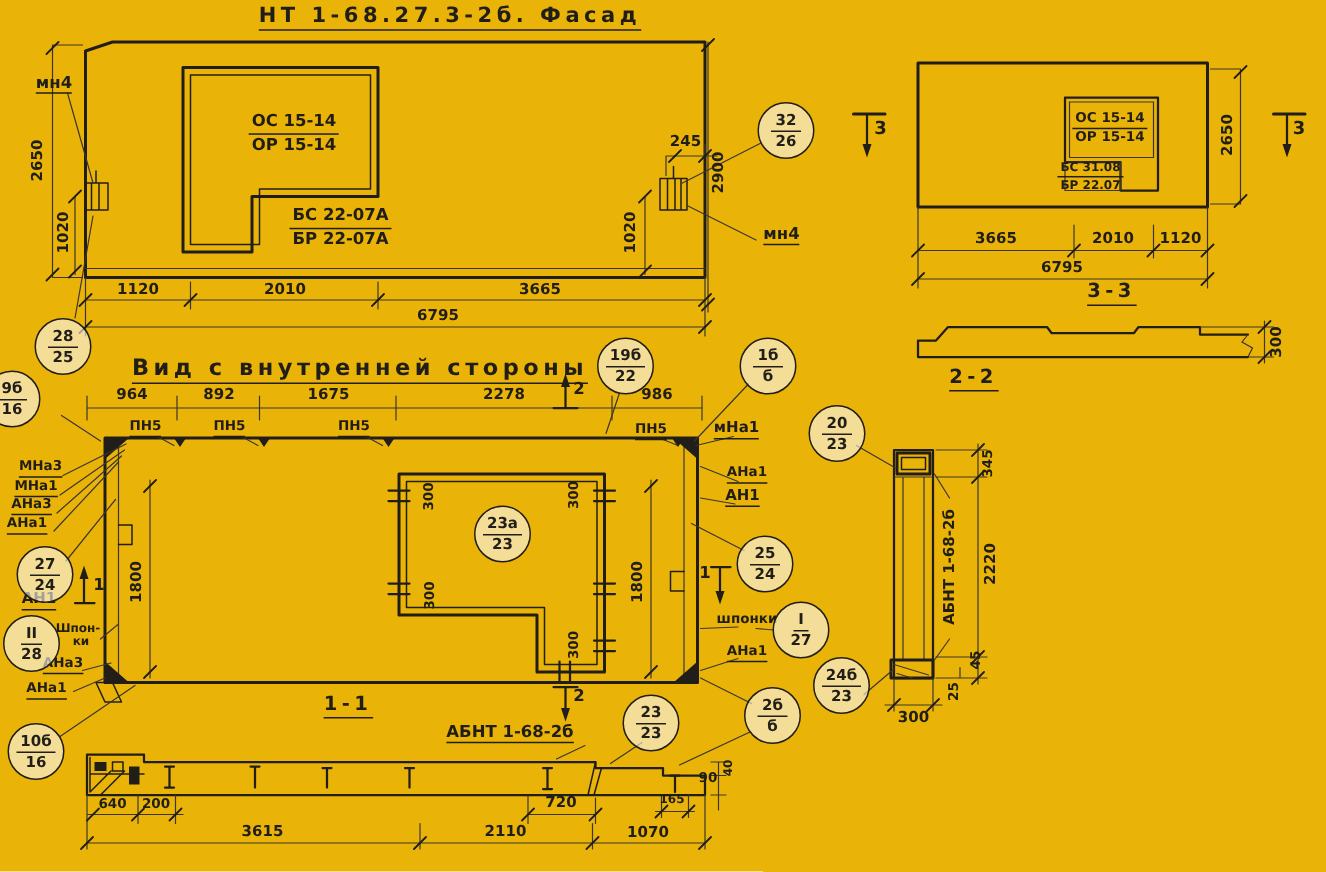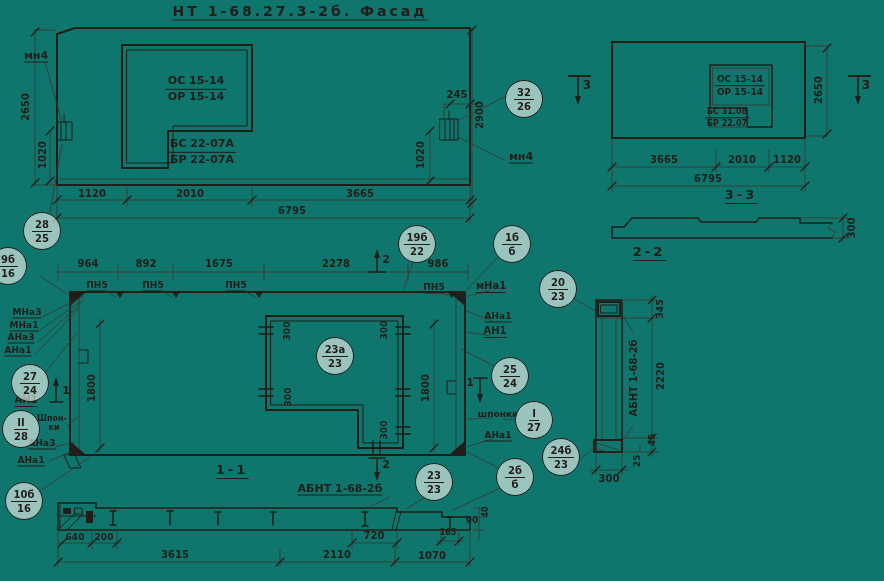--- a/index.html
+++ b/index.html
@@ -1,16 +1,16 @@
 <!DOCTYPE html>
 <html><head>
 <meta charset="utf-8">
 <style>
   html,body{margin:0;padding:0;background:#ffffff;}
-  .sheet{position:relative;width:884px;height:581px;background:#0f766e;overflow:hidden;
+  .sheet{position:relative;width:884px;height:581px;background:#eab308;overflow:hidden;
          font-family:"DejaVu Sans",sans-serif;color:#211e19;}
   svg.linework{position:absolute;left:0;top:0;}
   svg .w2{stroke:#211e19;stroke-width:2;fill:none;stroke-linecap:round;stroke-linejoin:round;}
   svg .w15{stroke:#211e19;stroke-width:1.5;fill:none;stroke-linecap:round;stroke-linejoin:round;}
   svg .w1{stroke:#211e19;stroke-width:1;fill:none;stroke-linecap:round;stroke-linejoin:round;}
   svg .w07{stroke:#3a362f;stroke-width:0.8;fill:none;stroke-linecap:round;}
   svg .tick{stroke:#211e19;stroke-width:1.2;fill:none;stroke-linecap:round;}
   svg .fill{fill:#211e19;stroke:none;}
   .lbl{position:absolute;font-weight:700;white-space:nowrap;line-height:1;}
   .ctr{transform:translate(-50%,-50%);}
@@ -149,36 +149,36 @@
                             M54,566 L62,558 M276,566 L284,558 M391,566 L399,558 M466,566 L474,558"></path>
       <path class="w07" d="M390,497 L371,506 M428,495 L407,509 M500,488 L453,510"></path>
     </g>
   </svg>
 
   <div class="lbl fs14 ctr ttl" style="left:300px;top:12px">НТ 1-68.27.3-2б. Фасад</div>
   <div class="frac fs11" style="left:196px;top:89px">
     <span class="ft">ОС 15-14</span>
     <span class="fb">ОР 15-14</span>
   </div>
-  <div class="frac fs11" style="left:202px;top:152px">
+  <div class="frac fs11" style="left:227px;top:152px">
     <span class="ft">БС 22-07А</span>
     <span class="fb">БР 22-07А</span>
   </div>
   <div class="lbl fs11 ctr ul" style="left:36px;top:56px">мн4</div>
   <div class="lbl fs11 ctr ul" style="left:521px;top:157px">мн4</div>
   <div class="lbl fs10 rotc" style="left:26px;top:107px">2650</div>
   <div class="lbl fs10 rotc" style="left:480px;top:115px">2900</div>
   <div class="lbl fs10 rotc" style="left:43px;top:155px">1020</div>
   <div class="lbl fs10 rotc" style="left:421px;top:155px">1020</div>
   <div class="lbl fs10 ctr" style="left:457px;top:95px">245</div>
   <div class="lbl fs10 ctr" style="left:92px;top:194px">1120</div>
   <div class="lbl fs10 ctr" style="left:190px;top:194px">2010</div>
   <div class="lbl fs10 ctr" style="left:360px;top:194px">3665</div>
   <div class="lbl fs10 ctr" style="left:292px;top:211px">6795</div>
-  <div class="callout" style="left:524px;top:99px">
+  <div class="callout" style="left:524px;top:87px">
     <span class="num">32</span>
     <span class="den">26</span>
   </div>
   <div class="callout" style="left:42px;top:231px">
     <span class="num">28</span>
     <span class="den">25</span>
   </div>
 
   <div class="frac fs9" style="left:740px;top:86px">
     <span class="ft">ОС 15-14</span>
@@ -192,20 +192,21 @@
   <div class="lbl fs12 ctr" style="left:587px;top:85px">3</div>
   <div class="lbl fs12 ctr" style="left:866px;top:85px">3</div>
   <div class="lbl fs10 ctr" style="left:664px;top:160px">3665</div>
   <div class="lbl fs10 ctr" style="left:742px;top:160px">2010</div>
   <div class="lbl fs10 ctr" style="left:787px;top:160px">1120</div>
   <div class="lbl fs10 ctr" style="left:708px;top:179px">6795</div>
 
   <div class="lbl fs13 ctr ttl" style="left:741px;top:196px">3-3</div>
   <div class="lbl fs10 rotc" style="left:852px;top:228px">300</div>
 
+  <div class="lbl fs15 ctr ttl" style="left:240px;top:247px">Вид с внутренней стороны</div>
   <div class="lbl fs10 ctr" style="left:88px;top:264px">964</div>
   <div class="lbl fs10 ctr" style="left:146px;top:264px">892</div>
   <div class="lbl fs10 ctr" style="left:219px;top:264px">1675</div>
   <div class="lbl fs10 ctr" style="left:336px;top:264px">2278</div>
   <div class="lbl fs10 ctr" style="left:438px;top:264px">986</div>
   <div class="lbl fs9 ctr ul" style="left:97px;top:286px">ПН5</div>
   <div class="lbl fs9 ctr ul" style="left:153px;top:286px">ПН5</div>
   <div class="lbl fs9 ctr ul" style="left:236px;top:286px">ПН5</div>
   <div class="lbl fs9 ctr ul" style="left:434px;top:288px">ПН5</div>
   <div class="lbl fs11 ctr" style="left:386px;top:259px">2</div>

